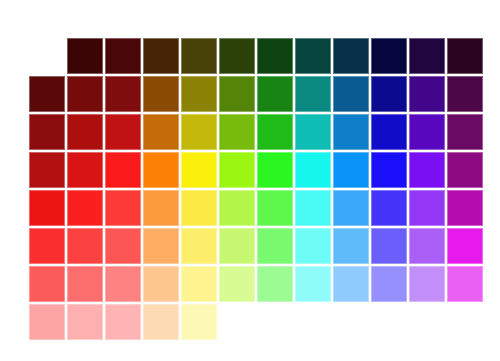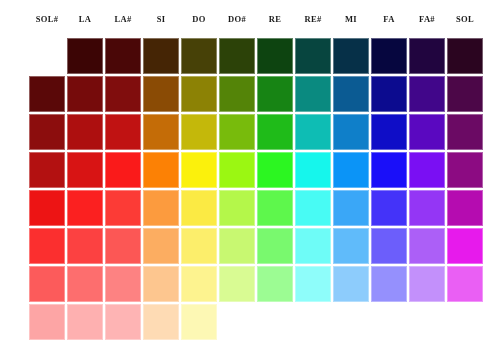--- a/index.html
+++ b/index.html
@@ -64,335 +64,321 @@
   .swatch-empty {
     background: transparent;
     border: none;
   }
 </style>
 </head>
 <body>
 
 <div id="palette-page">
 
-  <div id="header-row">
-      <div class="header-cell">SOL#</div>
-      <div class="header-cell">LA</div>
-      <div class="header-cell">LA#</div>
-      <div class="header-cell">SI</div>
-      <div class="header-cell">DO</div>
-      <div class="header-cell">DO#</div>
-      <div class="header-cell">RE</div>
-      <div class="header-cell">RE#</div>
-      <div class="header-cell">MI</div>
-      <div class="header-cell">FA</div>
-      <div class="header-cell">FA#</div>
-      <div class="header-cell">SOL</div>
+
+  <div id="swatch-grid">
+      <div class="grid-row">
+        <div class="swatch-cell">
+          <div class="swatch swatch-empty"></div>
+        </div>
+        <div class="swatch-cell">
+          <div class="swatch" title="LA #3c0505" style="background: rgb(60, 5, 5);"></div>
+        </div>
+        <div class="swatch-cell">
+          <div class="swatch" title="LA# #4a0707" style="background: rgb(74, 7, 7);"></div>
+        </div>
+        <div class="swatch-cell">
+          <div class="swatch" title="SI #452505" style="background: rgb(69, 37, 5);"></div>
+        </div>
+        <div class="swatch-cell">
+          <div class="swatch" title="DO #474107" style="background: rgb(71, 65, 7);"></div>
+        </div>
+        <div class="swatch-cell">
+          <div class="swatch" title="DO# #2c4208" style="background: rgb(44, 66, 8);"></div>
+        </div>
+        <div class="swatch-cell">
+          <div class="swatch" title="RE #0d4410" style="background: rgb(13, 68, 16);"></div>
+        </div>
+        <div class="swatch-cell">
+          <div class="swatch" title="RE# #07453f" style="background: rgb(7, 69, 63);"></div>
+        </div>
+        <div class="swatch-cell">
+          <div class="swatch" title="MI #063048" style="background: rgb(6, 48, 72);"></div>
+        </div>
+        <div class="swatch-cell">
+          <div class="swatch" title="FA #06063f" style="background: rgb(6, 6, 63);"></div>
+        </div>
+        <div class="swatch-cell">
+          <div class="swatch" title="FA# #21053f" style="background: rgb(33, 5, 63);"></div>
+        </div>
+        <div class="swatch-cell">
+          <div class="swatch" title="SOL #2b0520" style="background: rgb(43, 5, 32);"></div>
+        </div>
+      </div>
+      <div class="grid-row">
+        <div class="swatch-cell">
+          <div class="swatch" title="SOL# #5a0808" style="background: rgb(90, 8, 8);"></div>
+        </div>
+        <div class="swatch-cell">
+          <div class="swatch" title="LA #760b0b" style="background: rgb(118, 11, 11);"></div>
+        </div>
+        <div class="swatch-cell">
+          <div class="swatch" title="LA# #800d0d" style="background: rgb(128, 13, 13);"></div>
+        </div>
+        <div class="swatch-cell">
+          <div class="swatch" title="SI #8a4b05" style="background: rgb(138, 75, 5);"></div>
+        </div>
+        <div class="swatch-cell">
+          <div class="swatch" title="DO #8c8205" style="background: rgb(140, 130, 5);"></div>
+        </div>
+        <div class="swatch-cell">
+          <div class="swatch" title="DO# #548408" style="background: rgb(84, 132, 8);"></div>
+        </div>
+        <div class="swatch-cell">
+          <div class="swatch" title="RE #178414" style="background: rgb(23, 132, 20);"></div>
+        </div>
+        <div class="swatch-cell">
+          <div class="swatch" title="RE# #0a8a80" style="background: rgb(10, 138, 128);"></div>
+        </div>
+        <div class="swatch-cell">
+          <div class="swatch" title="MI #0b5b93" style="background: rgb(11, 91, 147);"></div>
+        </div>
+        <div class="swatch-cell">
+          <div class="swatch" title="FA #0c0b8f" style="background: rgb(12, 11, 143);"></div>
+        </div>
+        <div class="swatch-cell">
+          <div class="swatch" title="FA# #41068a" style="background: rgb(65, 6, 138);"></div>
+        </div>
+        <div class="swatch-cell">
+          <div class="swatch" title="SOL #4c0748" style="background: rgb(76, 7, 72);"></div>
+        </div>
+      </div>
+      <div class="grid-row">
+        <div class="swatch-cell">
+          <div class="swatch" title="SOL# #8c0d0d" style="background: rgb(140, 13, 13);"></div>
+        </div>
+        <div class="swatch-cell">
+          <div class="swatch" title="LA #ad0f0f" style="background: rgb(173, 15, 15);"></div>
+        </div>
+        <div class="swatch-cell">
+          <div class="swatch" title="LA# #c01212" style="background: rgb(192, 18, 18);"></div>
+        </div>
+        <div class="swatch-cell">
+          <div class="swatch" title="SI #c46c07" style="background: rgb(196, 108, 7);"></div>
+        </div>
+        <div class="swatch-cell">
+          <div class="swatch" title="DO #c4b80a" style="background: rgb(196, 184, 10);"></div>
+        </div>
+        <div class="swatch-cell">
+          <div class="swatch" title="DO# #78bb0c" style="background: rgb(120, 187, 12);"></div>
+        </div>
+        <div class="swatch-cell">
+          <div class="swatch" title="RE #1fbb19" style="background: rgb(31, 187, 25);"></div>
+        </div>
+        <div class="swatch-cell">
+          <div class="swatch" title="RE# #0ebdb4" style="background: rgb(14, 189, 180);"></div>
+        </div>
+        <div class="swatch-cell">
+          <div class="swatch" title="MI #0f7fc9" style="background: rgb(15, 127, 201);"></div>
+        </div>
+        <div class="swatch-cell">
+          <div class="swatch" title="FA #0f0dc7" style="background: rgb(15, 13, 199);"></div>
+        </div>
+        <div class="swatch-cell">
+          <div class="swatch" title="FA# #5a08c0" style="background: rgb(90, 8, 192);"></div>
+        </div>
+        <div class="swatch-cell">
+          <div class="swatch" title="SOL #6b0a64" style="background: rgb(107, 10, 100);"></div>
+        </div>
+      </div>
+      <div class="grid-row">
+        <div class="swatch-cell">
+          <div class="swatch" title="SOL# #b31111" style="background: rgb(179, 17, 17);"></div>
+        </div>
+        <div class="swatch-cell">
+          <div class="swatch" title="LA #d81414" style="background: rgb(216, 20, 20);"></div>
+        </div>
+        <div class="swatch-cell">
+          <div class="swatch" title="LA# #fa1a1a" style="background: rgb(250, 26, 26);"></div>
+        </div>
+        <div class="swatch-cell">
+          <div class="swatch" title="SI #fc8105" style="background: rgb(252, 129, 5);"></div>
+        </div>
+        <div class="swatch-cell">
+          <div class="swatch" title="DO #fbf10c" style="background: rgb(251, 241, 12);"></div>
+        </div>
+        <div class="swatch-cell">
+          <div class="swatch" title="DO# #9bf712" style="background: rgb(155, 247, 18);"></div>
+        </div>
+        <div class="swatch-cell">
+          <div class="swatch" title="RE #2cf621" style="background: rgb(44, 246, 33);"></div>
+        </div>
+        <div class="swatch-cell">
+          <div class="swatch" title="RE# #16f6ec" style="background: rgb(22, 246, 236);"></div>
+        </div>
+        <div class="swatch-cell">
+          <div class="swatch" title="MI #0b94f7" style="background: rgb(11, 148, 247);"></div>
+        </div>
+        <div class="swatch-cell">
+          <div class="swatch" title="FA #1a0ff9" style="background: rgb(26, 15, 249);"></div>
+        </div>
+        <div class="swatch-cell">
+          <div class="swatch" title="FA# #7a0ff3" style="background: rgb(122, 15, 243);"></div>
+        </div>
+        <div class="swatch-cell">
+          <div class="swatch" title="SOL #8c0b82" style="background: rgb(140, 11, 130);"></div>
+        </div>
+      </div>
+      <div class="grid-row">
+        <div class="swatch-cell">
+          <div class="swatch" title="SOL# #ed1414" style="background: rgb(237, 20, 20);"></div>
+        </div>
+        <div class="swatch-cell">
+          <div class="swatch" title="LA #fb2020" style="background: rgb(251, 32, 32);"></div>
+        </div>
+        <div class="swatch-cell">
+          <div class="swatch" title="LA# #fc3b36" style="background: rgb(252, 59, 54);"></div>
+        </div>
+        <div class="swatch-cell">
+          <div class="swatch" title="SI #fc9b3e" style="background: rgb(252, 155, 62);"></div>
+        </div>
+        <div class="swatch-cell">
+          <div class="swatch" title="DO #fbea44" style="background: rgb(251, 234, 68);"></div>
+        </div>
+        <div class="swatch-cell">
+          <div class="swatch" title="DO# #b4f74a" style="background: rgb(180, 247, 74);"></div>
+        </div>
+        <div class="swatch-cell">
+          <div class="swatch" title="RE #5ef74c" style="background: rgb(94, 247, 76);"></div>
+        </div>
+        <div class="swatch-cell">
+          <div class="swatch" title="RE# #48fbf4" style="background: rgb(72, 251, 244);"></div>
+        </div>
+        <div class="swatch-cell">
+          <div class="swatch" title="MI #3aa7f7" style="background: rgb(58, 167, 247);"></div>
+        </div>
+        <div class="swatch-cell">
+          <div class="swatch" title="FA #4433f9" style="background: rgb(68, 51, 249);"></div>
+        </div>
+        <div class="swatch-cell">
+          <div class="swatch" title="FA# #9436f5" style="background: rgb(148, 54, 245);"></div>
+        </div>
+        <div class="swatch-cell">
+          <div class="swatch" title="SOL #b50cb0" style="background: rgb(181, 12, 176);"></div>
+        </div>
+      </div>
+      <div class="grid-row">
+        <div class="swatch-cell">
+          <div class="swatch" title="SOL# #fb2f2f" style="background: rgb(251, 47, 47);"></div>
+        </div>
+        <div class="swatch-cell">
+          <div class="swatch" title="LA #fc4141" style="background: rgb(252, 65, 65);"></div>
+        </div>
+        <div class="swatch-cell">
+          <div class="swatch" title="LA# #fc5755" style="background: rgb(252, 87, 85);"></div>
+        </div>
+        <div class="swatch-cell">
+          <div class="swatch" title="SI #fcad61" style="background: rgb(252, 173, 97);"></div>
+        </div>
+        <div class="swatch-cell">
+          <div class="swatch" title="DO #fcee6b" style="background: rgb(252, 238, 107);"></div>
+        </div>
+        <div class="swatch-cell">
+          <div class="swatch" title="DO# #c8f871" style="background: rgb(200, 248, 113);"></div>
+        </div>
+        <div class="swatch-cell">
+          <div class="swatch" title="RE #79f96e" style="background: rgb(121, 249, 110);"></div>
+        </div>
+        <div class="swatch-cell">
+          <div class="swatch" title="RE# #6efcf7" style="background: rgb(110, 252, 247);"></div>
+        </div>
+        <div class="swatch-cell">
+          <div class="swatch" title="MI #60bbfa" style="background: rgb(96, 187, 250);"></div>
+        </div>
+        <div class="swatch-cell">
+          <div class="swatch" title="FA #6c5efb" style="background: rgb(108, 94, 251);"></div>
+        </div>
+        <div class="swatch-cell">
+          <div class="swatch" title="FA# #ac5ff7" style="background: rgb(172, 95, 247);"></div>
+        </div>
+        <div class="swatch-cell">
+          <div class="swatch" title="SOL #e71aec" style="background: rgb(231, 26, 236);"></div>
+        </div>
+      </div>
+      <div class="grid-row">
+        <div class="swatch-cell">
+          <div class="swatch" title="SOL# #fc5b5b" style="background: rgb(252, 91, 91);"></div>
+        </div>
+        <div class="swatch-cell">
+          <div class="swatch" title="LA #fd6e6e" style="background: rgb(253, 110, 110);"></div>
+        </div>
+        <div class="swatch-cell">
+          <div class="swatch" title="LA# #fd8282" style="background: rgb(253, 130, 130);"></div>
+        </div>
+        <div class="swatch-cell">
+          <div class="swatch" title="SI #fdc68f" style="background: rgb(253, 198, 143);"></div>
+        </div>
+        <div class="swatch-cell">
+          <div class="swatch" title="DO #fdf38f" style="background: rgb(253, 243, 143);"></div>
+        </div>
+        <div class="swatch-cell">
+          <div class="swatch" title="DO# #d9fb93" style="background: rgb(217, 251, 147);"></div>
+        </div>
+        <div class="swatch-cell">
+          <div class="swatch" title="RE #9cfc93" style="background: rgb(156, 252, 147);"></div>
+        </div>
+        <div class="swatch-cell">
+          <div class="swatch" title="RE# #8efdfa" style="background: rgb(142, 253, 250);"></div>
+        </div>
+        <div class="swatch-cell">
+          <div class="swatch" title="MI #8dccfc" style="background: rgb(141, 204, 252);"></div>
+        </div>
+        <div class="swatch-cell">
+          <div class="swatch" title="FA #9590fd" style="background: rgb(149, 144, 253);"></div>
+        </div>
+        <div class="swatch-cell">
+          <div class="swatch" title="FA# #c390fb" style="background: rgb(195, 144, 251);"></div>
+        </div>
+        <div class="swatch-cell">
+          <div class="swatch" title="SOL #ea5ff4" style="background: rgb(234, 95, 244);"></div>
+        </div>
+      </div>
+      <div class="grid-row">
+        <div class="swatch-cell">
+          <div class="swatch" title="SOL# #fda5a5" style="background: rgb(253, 165, 165);"></div>
+        </div>
+        <div class="swatch-cell">
+          <div class="swatch" title="LA #feb0b0" style="background: rgb(254, 176, 176);"></div>
+        </div>
+        <div class="swatch-cell">
+          <div class="swatch" title="LA# #feb4b4" style="background: rgb(254, 180, 180);"></div>
+        </div>
+        <div class="swatch-cell">
+          <div class="swatch" title="SI #fedbb4" style="background: rgb(254, 219, 180);"></div>
+        </div>
+        <div class="swatch-cell">
+          <div class="swatch" title="DO #fdf8b4" style="background: rgb(253, 248, 180);"></div>
+        </div>
+        <div class="swatch-cell">
+          <div class="swatch swatch-empty"></div>
+        </div>
+        <div class="swatch-cell">
+          <div class="swatch swatch-empty"></div>
+        </div>
+        <div class="swatch-cell">
+          <div class="swatch swatch-empty"></div>
+        </div>
+        <div class="swatch-cell">
+          <div class="swatch swatch-empty"></div>
+        </div>
+        <div class="swatch-cell">
+          <div class="swatch swatch-empty"></div>
+        </div>
+        <div class="swatch-cell">
+          <div class="swatch swatch-empty"></div>
+        </div>
+        <div class="swatch-cell">
+          <div class="swatch swatch-empty"></div>
+        </div>
+      </div>
     </div>
 
-  <div id="swatch-grid">
-      <div class="grid-row">
-        <div class="swatch-cell">
-          <div class="swatch swatch-empty"></div>
-        </div>
-        <div class="swatch-cell">
-          <div class="swatch" title="LA #3c0505" style="background: rgb(60, 5, 5);"></div>
-        </div>
-        <div class="swatch-cell">
-          <div class="swatch" title="LA# #4a0707" style="background: rgb(74, 7, 7);"></div>
-        </div>
-        <div class="swatch-cell">
-          <div class="swatch" title="SI #452505" style="background: rgb(69, 37, 5);"></div>
-        </div>
-        <div class="swatch-cell">
-          <div class="swatch" title="DO #474107" style="background: rgb(71, 65, 7);"></div>
-        </div>
-        <div class="swatch-cell">
-          <div class="swatch" title="DO# #2c4208" style="background: rgb(44, 66, 8);"></div>
-        </div>
-        <div class="swatch-cell">
-          <div class="swatch" title="RE #0d4410" style="background: rgb(13, 68, 16);"></div>
-        </div>
-        <div class="swatch-cell">
-          <div class="swatch" title="RE# #07453f" style="background: rgb(7, 69, 63);"></div>
-        </div>
-        <div class="swatch-cell">
-          <div class="swatch" title="MI #063048" style="background: rgb(6, 48, 72);"></div>
-        </div>
-        <div class="swatch-cell">
-          <div class="swatch" title="FA #06063f" style="background: rgb(6, 6, 63);"></div>
-        </div>
-        <div class="swatch-cell">
-          <div class="swatch" title="FA# #21053f" style="background: rgb(33, 5, 63);"></div>
-        </div>
-        <div class="swatch-cell">
-          <div class="swatch" title="SOL #2b0520" style="background: rgb(43, 5, 32);"></div>
-        </div>
-      </div>
-      <div class="grid-row">
-        <div class="swatch-cell">
-          <div class="swatch" title="SOL# #5a0808" style="background: rgb(90, 8, 8);"></div>
-        </div>
-        <div class="swatch-cell">
-          <div class="swatch" title="LA #760b0b" style="background: rgb(118, 11, 11);"></div>
-        </div>
-        <div class="swatch-cell">
-          <div class="swatch" title="LA# #800d0d" style="background: rgb(128, 13, 13);"></div>
-        </div>
-        <div class="swatch-cell">
-          <div class="swatch" title="SI #8a4b05" style="background: rgb(138, 75, 5);"></div>
-        </div>
-        <div class="swatch-cell">
-          <div class="swatch" title="DO #8c8205" style="background: rgb(140, 130, 5);"></div>
-        </div>
-        <div class="swatch-cell">
-          <div class="swatch" title="DO# #548408" style="background: rgb(84, 132, 8);"></div>
-        </div>
-        <div class="swatch-cell">
-          <div class="swatch" title="RE #178414" style="background: rgb(23, 132, 20);"></div>
-        </div>
-        <div class="swatch-cell">
-          <div class="swatch" title="RE# #0a8a80" style="background: rgb(10, 138, 128);"></div>
-        </div>
-        <div class="swatch-cell">
-          <div class="swatch" title="MI #0b5b93" style="background: rgb(11, 91, 147);"></div>
-        </div>
-        <div class="swatch-cell">
-          <div class="swatch" title="FA #0c0b8f" style="background: rgb(12, 11, 143);"></div>
-        </div>
-        <div class="swatch-cell">
-          <div class="swatch" title="FA# #41068a" style="background: rgb(65, 6, 138);"></div>
-        </div>
-        <div class="swatch-cell">
-          <div class="swatch" title="SOL #4c0748" style="background: rgb(76, 7, 72);"></div>
-        </div>
-      </div>
-      <div class="grid-row">
-        <div class="swatch-cell">
-          <div class="swatch" title="SOL# #8c0d0d" style="background: rgb(140, 13, 13);"></div>
-        </div>
-        <div class="swatch-cell">
-          <div class="swatch" title="LA #ad0f0f" style="background: rgb(173, 15, 15);"></div>
-        </div>
-        <div class="swatch-cell">
-          <div class="swatch" title="LA# #c01212" style="background: rgb(192, 18, 18);"></div>
-        </div>
-        <div class="swatch-cell">
-          <div class="swatch" title="SI #c46c07" style="background: rgb(196, 108, 7);"></div>
-        </div>
-        <div class="swatch-cell">
-          <div class="swatch" title="DO #c4b80a" style="background: rgb(196, 184, 10);"></div>
-        </div>
-        <div class="swatch-cell">
-          <div class="swatch" title="DO# #78bb0c" style="background: rgb(120, 187, 12);"></div>
-        </div>
-        <div class="swatch-cell">
-          <div class="swatch" title="RE #1fbb19" style="background: rgb(31, 187, 25);"></div>
-        </div>
-        <div class="swatch-cell">
-          <div class="swatch" title="RE# #0ebdb4" style="background: rgb(14, 189, 180);"></div>
-        </div>
-        <div class="swatch-cell">
-          <div class="swatch" title="MI #0f7fc9" style="background: rgb(15, 127, 201);"></div>
-        </div>
-        <div class="swatch-cell">
-          <div class="swatch" title="FA #0f0dc7" style="background: rgb(15, 13, 199);"></div>
-        </div>
-        <div class="swatch-cell">
-          <div class="swatch" title="FA# #5a08c0" style="background: rgb(90, 8, 192);"></div>
-        </div>
-        <div class="swatch-cell">
-          <div class="swatch" title="SOL #6b0a64" style="background: rgb(107, 10, 100);"></div>
-        </div>
-      </div>
-      <div class="grid-row">
-        <div class="swatch-cell">
-          <div class="swatch" title="SOL# #b31111" style="background: rgb(179, 17, 17);"></div>
-        </div>
-        <div class="swatch-cell">
-          <div class="swatch" title="LA #d81414" style="background: rgb(216, 20, 20);"></div>
-        </div>
-        <div class="swatch-cell">
-          <div class="swatch" title="LA# #fa1a1a" style="background: rgb(250, 26, 26);"></div>
-        </div>
-        <div class="swatch-cell">
-          <div class="swatch" title="SI #fc8105" style="background: rgb(252, 129, 5);"></div>
-        </div>
-        <div class="swatch-cell">
-          <div class="swatch" title="DO #fbf10c" style="background: rgb(251, 241, 12);"></div>
-        </div>
-        <div class="swatch-cell">
-          <div class="swatch" title="DO# #9bf712" style="background: rgb(155, 247, 18);"></div>
-        </div>
-        <div class="swatch-cell">
-          <div class="swatch" title="RE #2cf621" style="background: rgb(44, 246, 33);"></div>
-        </div>
-        <div class="swatch-cell">
-          <div class="swatch" title="RE# #16f6ec" style="background: rgb(22, 246, 236);"></div>
-        </div>
-        <div class="swatch-cell">
-          <div class="swatch" title="MI #0b94f7" style="background: rgb(11, 148, 247);"></div>
-        </div>
-        <div class="swatch-cell">
-          <div class="swatch" title="FA #1a0ff9" style="background: rgb(26, 15, 249);"></div>
-        </div>
-        <div class="swatch-cell">
-          <div class="swatch" title="FA# #7a0ff3" style="background: rgb(122, 15, 243);"></div>
-        </div>
-        <div class="swatch-cell">
-          <div class="swatch" title="SOL #8c0b82" style="background: rgb(140, 11, 130);"></div>
-        </div>
-      </div>
-      <div class="grid-row">
-        <div class="swatch-cell">
-          <div class="swatch" title="SOL# #ed1414" style="background: rgb(237, 20, 20);"></div>
-        </div>
-        <div class="swatch-cell">
-          <div class="swatch" title="LA #fb2020" style="background: rgb(251, 32, 32);"></div>
-        </div>
-        <div class="swatch-cell">
-          <div class="swatch" title="LA# #fc3b36" style="background: rgb(252, 59, 54);"></div>
-        </div>
-        <div class="swatch-cell">
-          <div class="swatch" title="SI #fc9b3e" style="background: rgb(252, 155, 62);"></div>
-        </div>
-        <div class="swatch-cell">
-          <div class="swatch" title="DO #fbea44" style="background: rgb(251, 234, 68);"></div>
-        </div>
-        <div class="swatch-cell">
-          <div class="swatch" title="DO# #b4f74a" style="background: rgb(180, 247, 74);"></div>
-        </div>
-        <div class="swatch-cell">
-          <div class="swatch" title="RE #5ef74c" style="background: rgb(94, 247, 76);"></div>
-        </div>
-        <div class="swatch-cell">
-          <div class="swatch" title="RE# #48fbf4" style="background: rgb(72, 251, 244);"></div>
-        </div>
-        <div class="swatch-cell">
-          <div class="swatch" title="MI #3aa7f7" style="background: rgb(58, 167, 247);"></div>
-        </div>
-        <div class="swatch-cell">
-          <div class="swatch" title="FA #4433f9" style="background: rgb(68, 51, 249);"></div>
-        </div>
-        <div class="swatch-cell">
-          <div class="swatch" title="FA# #9436f5" style="background: rgb(148, 54, 245);"></div>
-        </div>
-        <div class="swatch-cell">
-          <div class="swatch" title="SOL #b50cb0" style="background: rgb(181, 12, 176);"></div>
-        </div>
-      </div>
-      <div class="grid-row">
-        <div class="swatch-cell">
-          <div class="swatch" title="SOL# #fb2f2f" style="background: rgb(251, 47, 47);"></div>
-        </div>
-        <div class="swatch-cell">
-          <div class="swatch" title="LA #fc4141" style="background: rgb(252, 65, 65);"></div>
-        </div>
-        <div class="swatch-cell">
-          <div class="swatch" title="LA# #fc5755" style="background: rgb(252, 87, 85);"></div>
-        </div>
-        <div class="swatch-cell">
-          <div class="swatch" title="SI #fcad61" style="background: rgb(252, 173, 97);"></div>
-        </div>
-        <div class="swatch-cell">
-          <div class="swatch" title="DO #fcee6b" style="background: rgb(252, 238, 107);"></div>
-        </div>
-        <div class="swatch-cell">
-          <div class="swatch" title="DO# #c8f871" style="background: rgb(200, 248, 113);"></div>
-        </div>
-        <div class="swatch-cell">
-          <div class="swatch" title="RE #79f96e" style="background: rgb(121, 249, 110);"></div>
-        </div>
-        <div class="swatch-cell">
-          <div class="swatch" title="RE# #6efcf7" style="background: rgb(110, 252, 247);"></div>
-        </div>
-        <div class="swatch-cell">
-          <div class="swatch" title="MI #60bbfa" style="background: rgb(96, 187, 250);"></div>
-        </div>
-        <div class="swatch-cell">
-          <div class="swatch" title="FA #6c5efb" style="background: rgb(108, 94, 251);"></div>
-        </div>
-        <div class="swatch-cell">
-          <div class="swatch" title="FA# #ac5ff7" style="background: rgb(172, 95, 247);"></div>
-        </div>
-        <div class="swatch-cell">
-          <div class="swatch" title="SOL #e71aec" style="background: rgb(231, 26, 236);"></div>
-        </div>
-      </div>
-      <div class="grid-row">
-        <div class="swatch-cell">
-          <div class="swatch" title="SOL# #fc5b5b" style="background: rgb(252, 91, 91);"></div>
-        </div>
-        <div class="swatch-cell">
-          <div class="swatch" title="LA #fd6e6e" style="background: rgb(253, 110, 110);"></div>
-        </div>
-        <div class="swatch-cell">
-          <div class="swatch" title="LA# #fd8282" style="background: rgb(253, 130, 130);"></div>
-        </div>
-        <div class="swatch-cell">
-          <div class="swatch" title="SI #fdc68f" style="background: rgb(253, 198, 143);"></div>
-        </div>
-        <div class="swatch-cell">
-          <div class="swatch" title="DO #fdf38f" style="background: rgb(253, 243, 143);"></div>
-        </div>
-        <div class="swatch-cell">
-          <div class="swatch" title="DO# #d9fb93" style="background: rgb(217, 251, 147);"></div>
-        </div>
-        <div class="swatch-cell">
-          <div class="swatch" title="RE #9cfc93" style="background: rgb(156, 252, 147);"></div>
-        </div>
-        <div class="swatch-cell">
-          <div class="swatch" title="RE# #8efdfa" style="background: rgb(142, 253, 250);"></div>
-        </div>
-        <div class="swatch-cell">
-          <div class="swatch" title="MI #8dccfc" style="background: rgb(141, 204, 252);"></div>
-        </div>
-        <div class="swatch-cell">
-          <div class="swatch" title="FA #9590fd" style="background: rgb(149, 144, 253);"></div>
-        </div>
-        <div class="swatch-cell">
-          <div class="swatch" title="FA# #c390fb" style="background: rgb(195, 144, 251);"></div>
-        </div>
-        <div class="swatch-cell">
-          <div class="swatch" title="SOL #ea5ff4" style="background: rgb(234, 95, 244);"></div>
-        </div>
-      </div>
-      <div class="grid-row">
-        <div class="swatch-cell">
-          <div class="swatch" title="SOL# #fda5a5" style="background: rgb(253, 165, 165);"></div>
-        </div>
-        <div class="swatch-cell">
-          <div class="swatch" title="LA #feb0b0" style="background: rgb(254, 176, 176);"></div>
-        </div>
-        <div class="swatch-cell">
-          <div class="swatch" title="LA# #feb4b4" style="background: rgb(254, 180, 180);"></div>
-        </div>
-        <div class="swatch-cell">
-          <div class="swatch" title="SI #fedbb4" style="background: rgb(254, 219, 180);"></div>
-        </div>
-        <div class="swatch-cell">
-          <div class="swatch" title="DO #fdf8b4" style="background: rgb(253, 248, 180);"></div>
-        </div>
-        <div class="swatch-cell">
-          <div class="swatch swatch-empty"></div>
-        </div>
-        <div class="swatch-cell">
-          <div class="swatch swatch-empty"></div>
-        </div>
-        <div class="swatch-cell">
-          <div class="swatch swatch-empty"></div>
-        </div>
-        <div class="swatch-cell">
-          <div class="swatch swatch-empty"></div>
-        </div>
-        <div class="swatch-cell">
-          <div class="swatch swatch-empty"></div>
-        </div>
-        <div class="swatch-cell">
-          <div class="swatch swatch-empty"></div>
-        </div>
-        <div class="swatch-cell">
-          <div class="swatch swatch-empty"></div>
-        </div>
-      </div>
-    </div>
-
 </div>
 
 </body></html>

